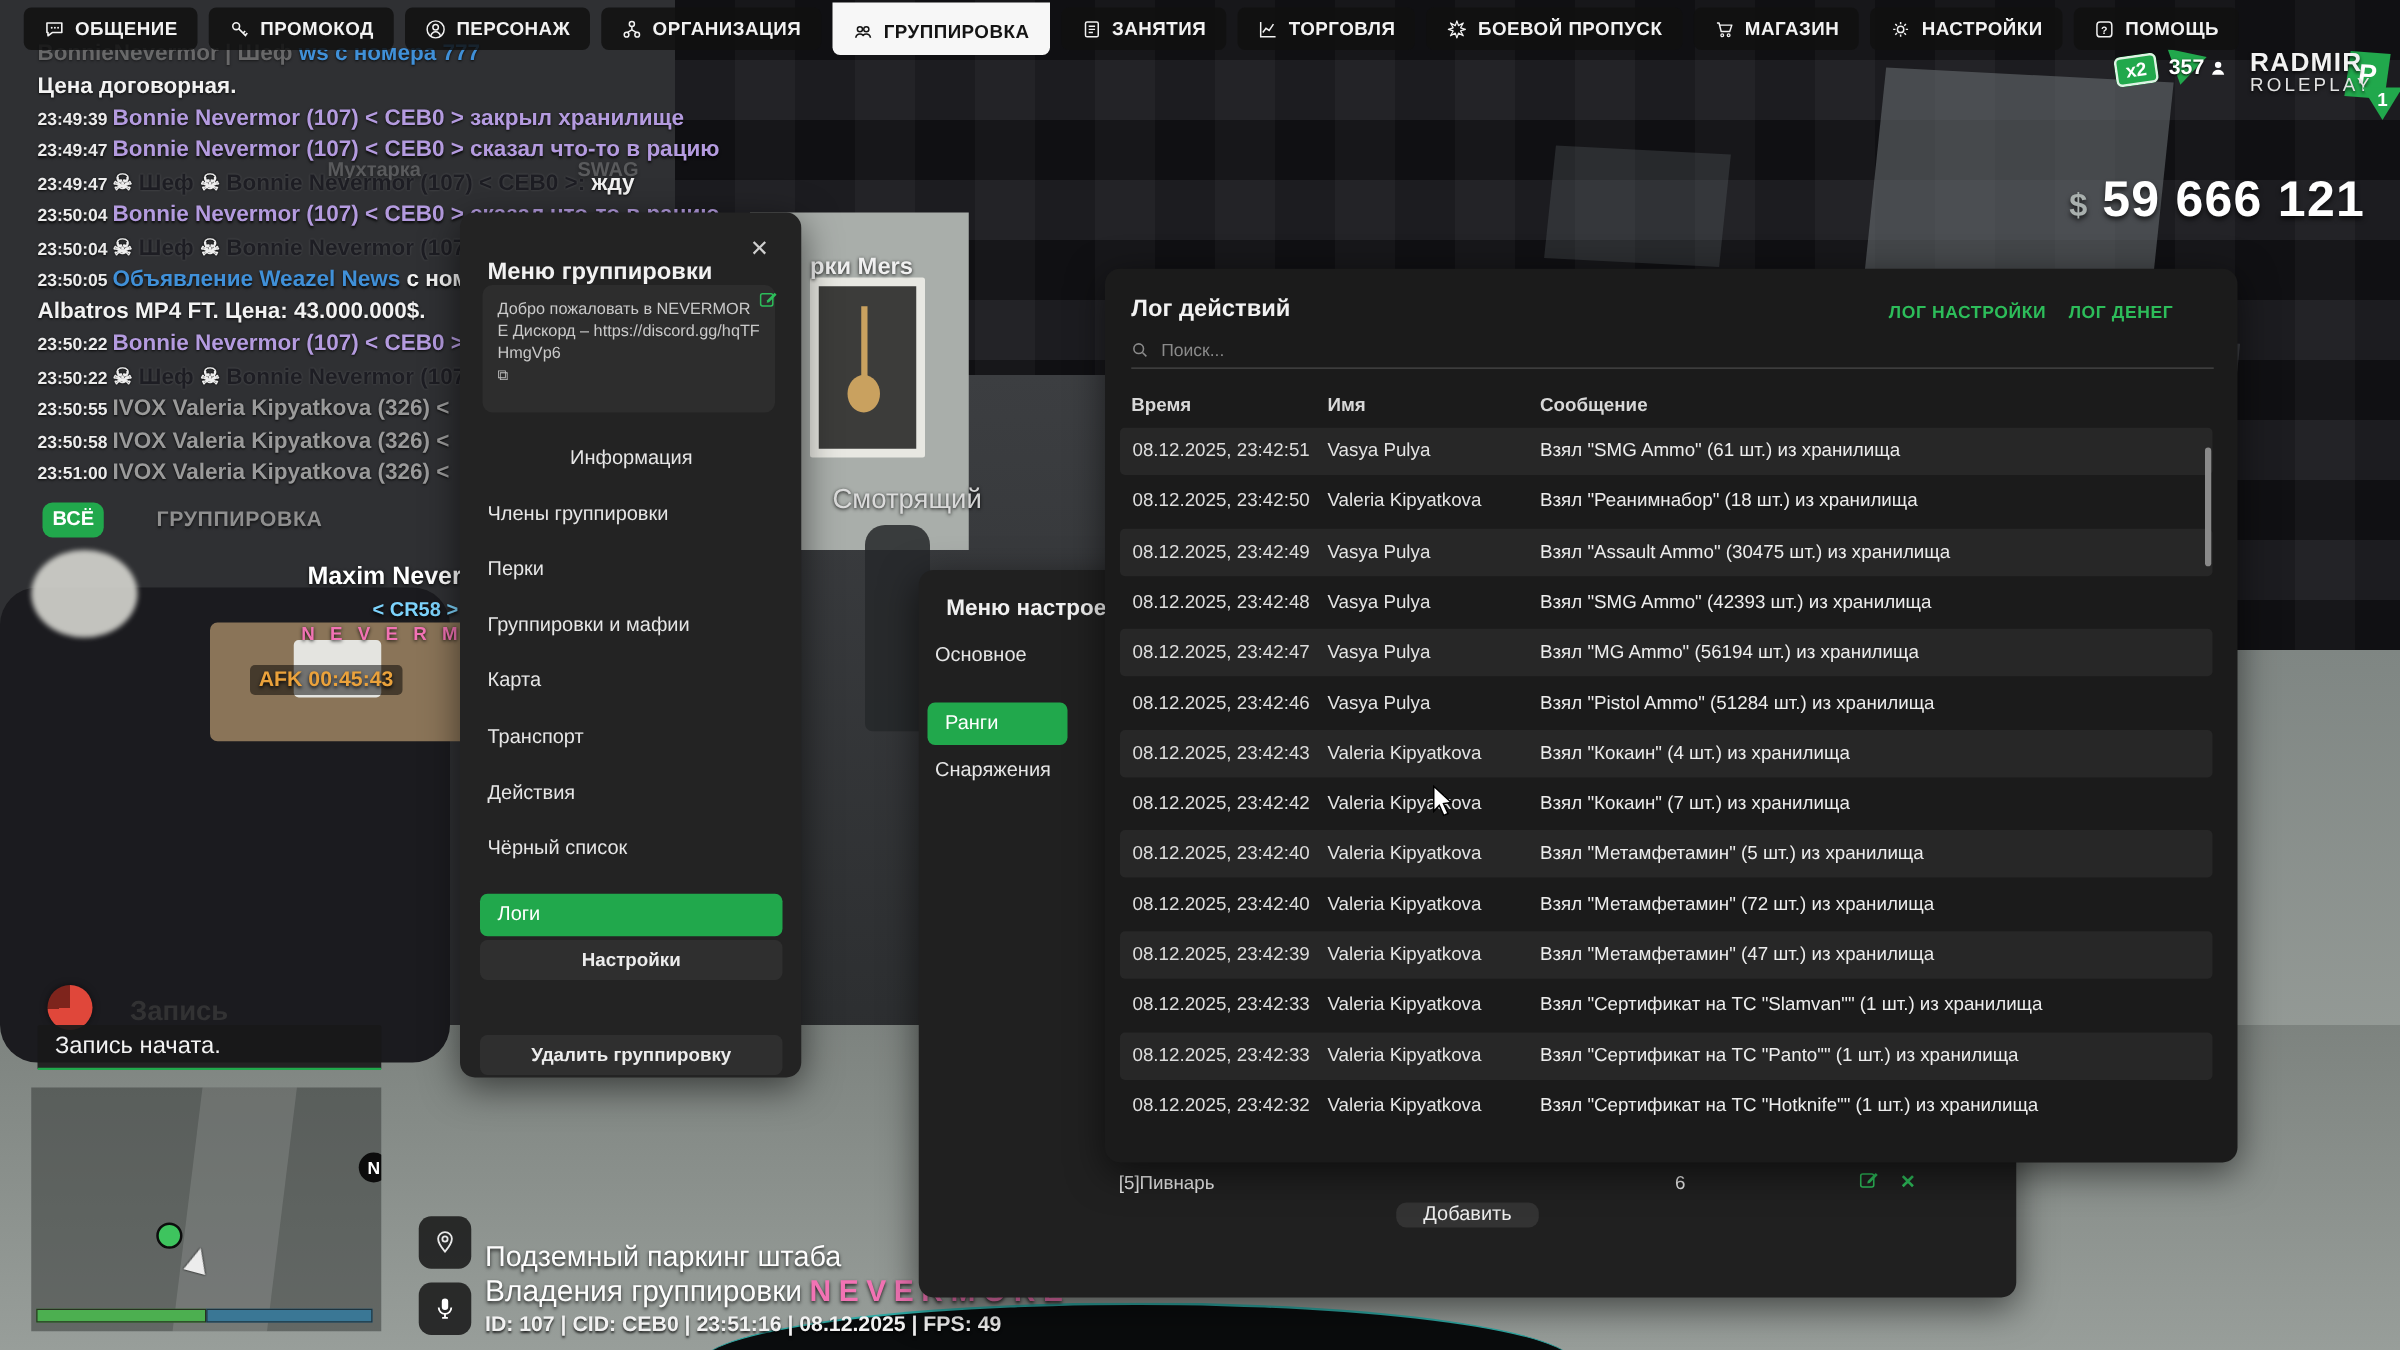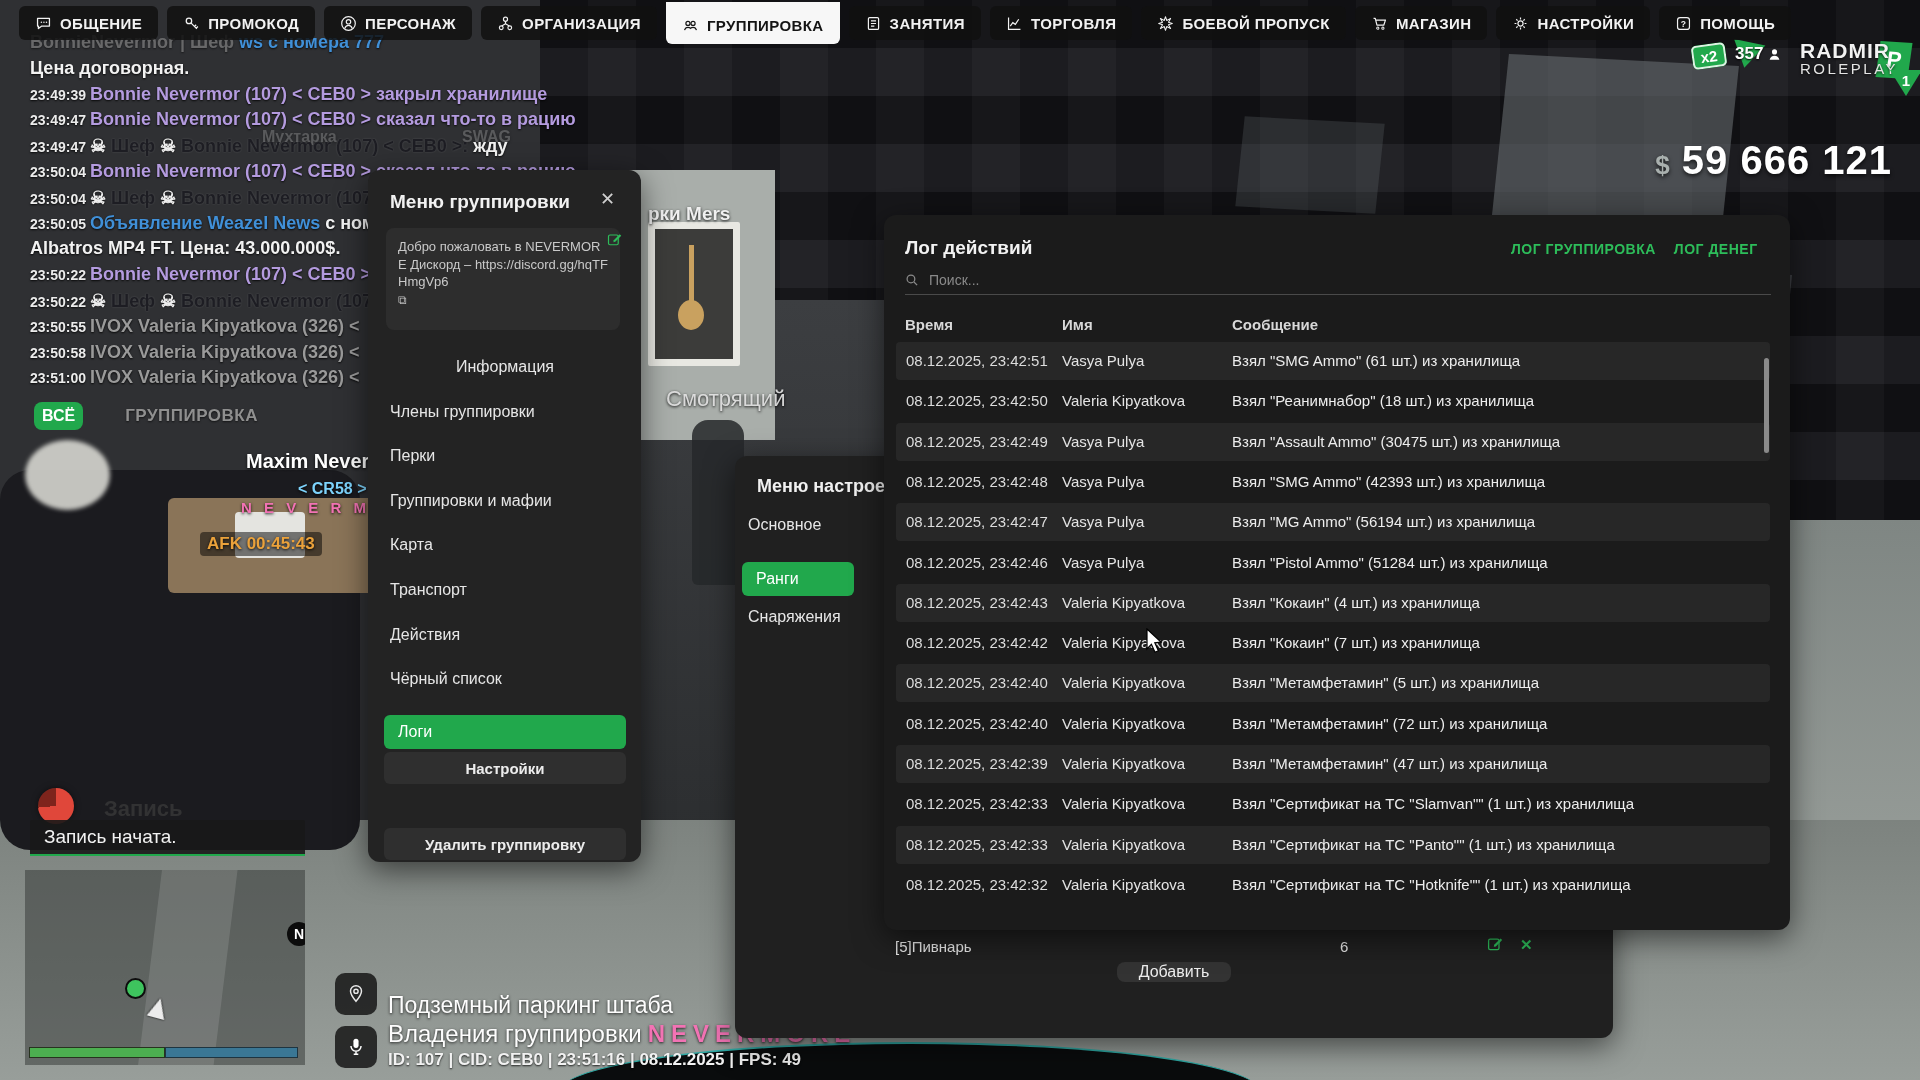--- a/index.html
+++ b/index.html
@@ -313,21 +313,21 @@
   <div class="level-badge">
     <span class="tri" style="display:block;"></span>
     <span class="num">1</span>
   </div>
   <div class="abs money">
     <span class="cur">$</span>
     <span class="amt">59 666 121</span>
   </div>
 
   <div class="abs panel gm"></div>
-  <div class="abs gm-title" style="z-index:31;">Меню группировки</div>
+  <div class="abs gm-title" style="z-index:31;margin-top:16px;">Меню группировки</div>
   <div class="abs gm-close" style="z-index:31;">✕</div>
   <div class="abs gm-info" style="z-index:31;">
     <span>Добро пожаловать в NEVERMORE Дискорд – https://discord.gg/hqTFHmgVp6</span>
     <div><span class="copy-ic">⧉</span></div>
   </div>
   <div class="abs gm-edit" style="z-index:32;">
     <svg width="15" height="15" viewBox="0 0 20 20">
         <rect x="2" y="4" width="13" height="13" rx="2" fill="none" stroke="currentColor" stroke-width="1.6"></rect>
         <path d="M9 11l8-8 2 2-8 8-2.5.5z" fill="currentColor"></path>
       </svg>
@@ -360,21 +360,21 @@
         <rect x="2" y="4" width="13" height="13" rx="2" fill="none" stroke="currentColor" stroke-width="1.6"></rect>
         <path d="M9 11l8-8 2 2-8 8-2.5.5z" fill="currentColor"></path>
       </svg>
   </div>
   <div class="abs rank-x">✕</div>
   <div class="dbtn add-btn abs">Добавить</div>
 
   <div class="abs panel lp"></div>
   <div class="abs lp-title">Лог действий</div>
   <div class="abs" style="left:1511px;top:241px;z-index:41;display:flex;gap:18px;">
-    <span class="lp-link">ЛОГ ГРУППИРОВКА</span>
+    <span class="lp-link">ЛОГ НАСТРОЙКИ</span>
     <span class="lp-link">ЛОГ ДЕНЕГ</span>
   </div>
   <div class="abs lp-search">
     <svg width="14" height="14" viewBox="0 0 20 20">
         <circle cx="8.5" cy="8.5" r="5.5" fill="none" stroke="#8a8a8a" stroke-width="1.8"></circle>
         <path d="M12.8 12.8l4.5 4.5" stroke="#8a8a8a" stroke-width="1.8"></path>
       </svg>
     <input type="text" placeholder="Поиск..." style="">
   </div>
   <div class="abs lp-head" style="left:905px;top:316px;">Время</div>

